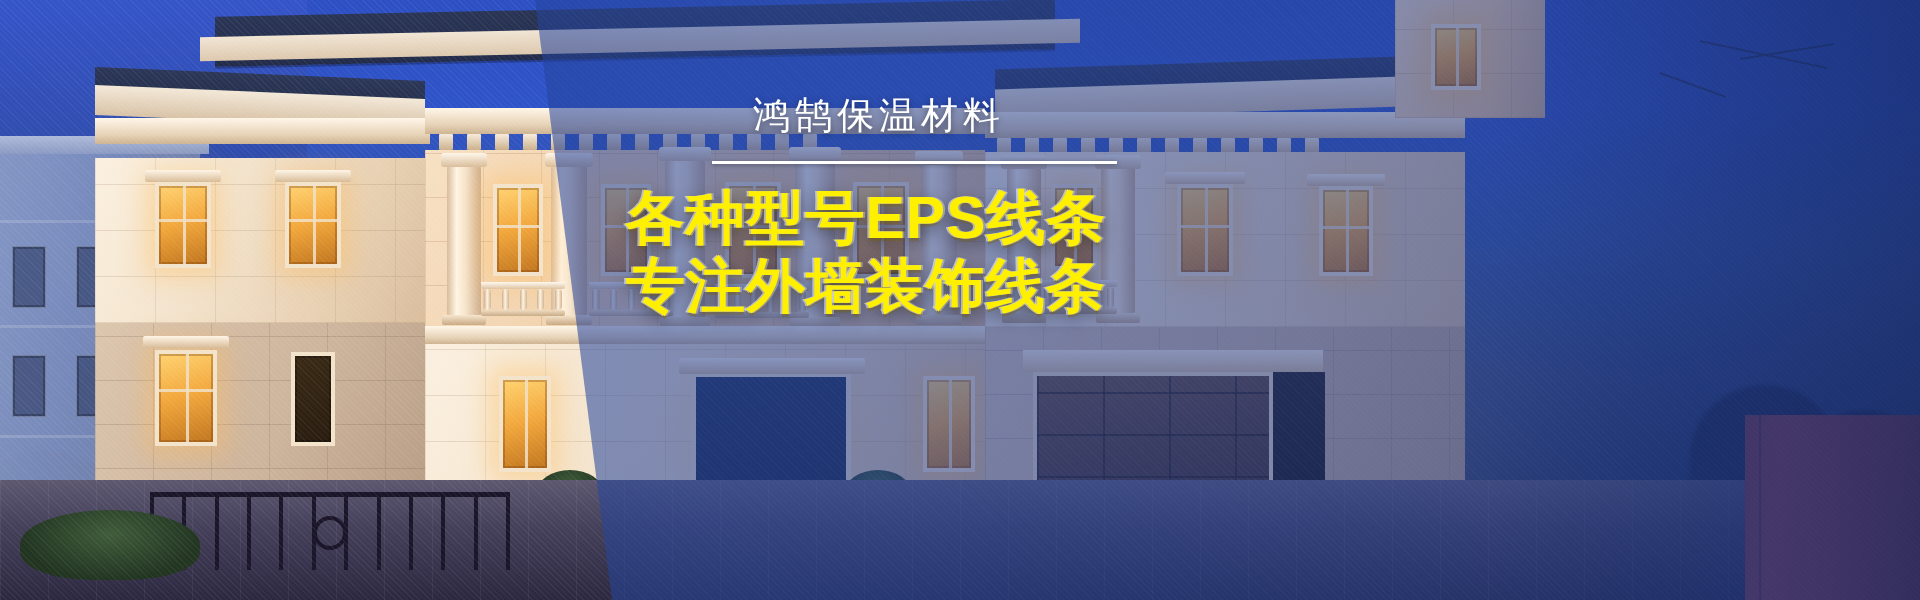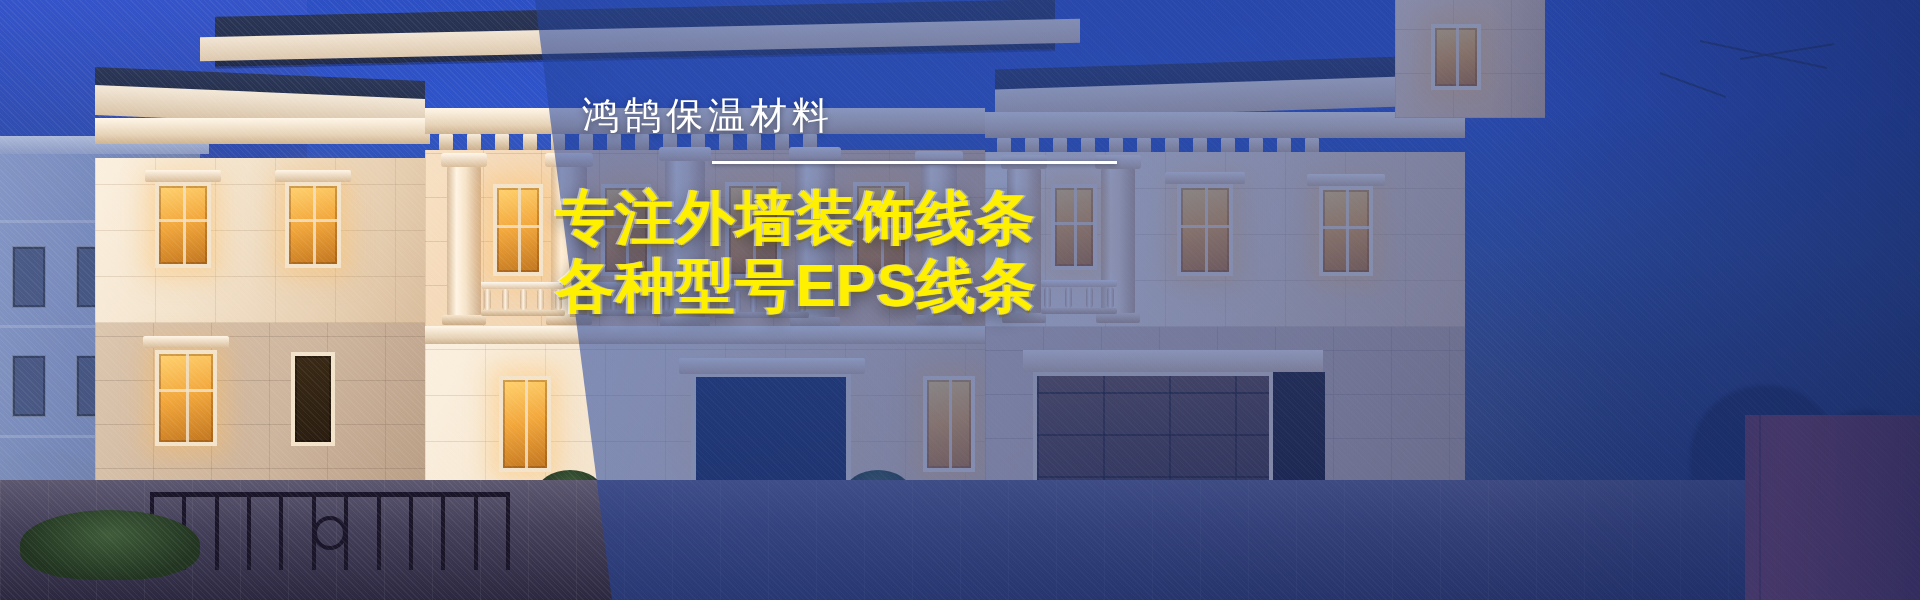--- a/index.html
+++ b/index.html
@@ -3,20 +3,21 @@
 <meta charset="utf-8">
 <style>
   html,body{margin:0;padding:0;background:#0b1733;}
   *{box-sizing:border-box;}
 
   .banner{
     position:relative;
     width:1920px;height:600px;
     overflow:hidden;
     font-family:"Liberation Sans","DejaVu Sans",sans-serif;
+    text-align:center;
   }
 
   
   .sky{
     position:absolute;inset:0;
     background:
       linear-gradient(180deg,#2d4fc4 0%, #2f53c8 18%, #33539f 42%, #2c4276 62%, #22335c 80%, #1b2a4c 100%);
   }
   .sky-glow{
     position:absolute;left:38%;top:30%;width:50%;height:70%;
@@ -555,17 +556,17 @@
 
   <div class="hatch"></div>
 
   <div class="panel"></div>
   <div class="panel-edge"></div>
   <div class="panel-right-fade"></div>
 
   <div class="textblock">
     <div class="brand">鸿鹄保温材料</div>
     <div class="rule"></div>
+    <div class="headline">各种型号EPS线条</div>
     <div class="headline">专注外墙装饰线条</div>
-    <div class="headline">各种型号EPS线条</div>
   </div>
 
 </div>
 
 </body></html>

